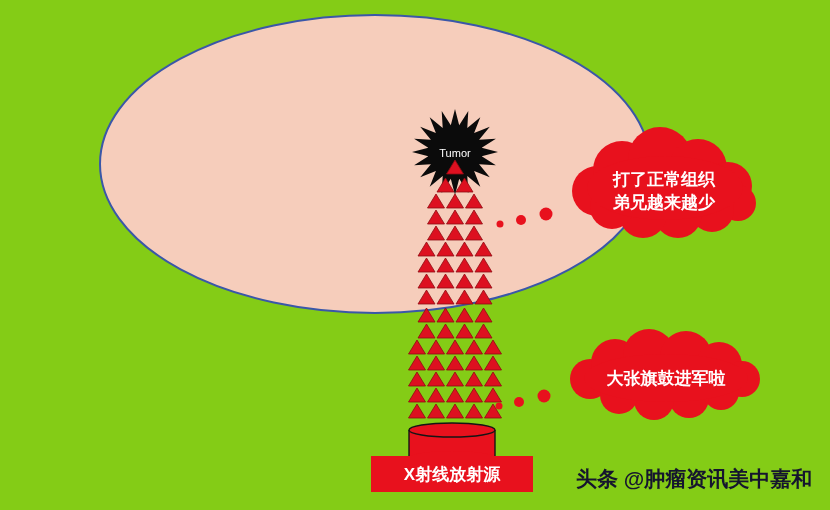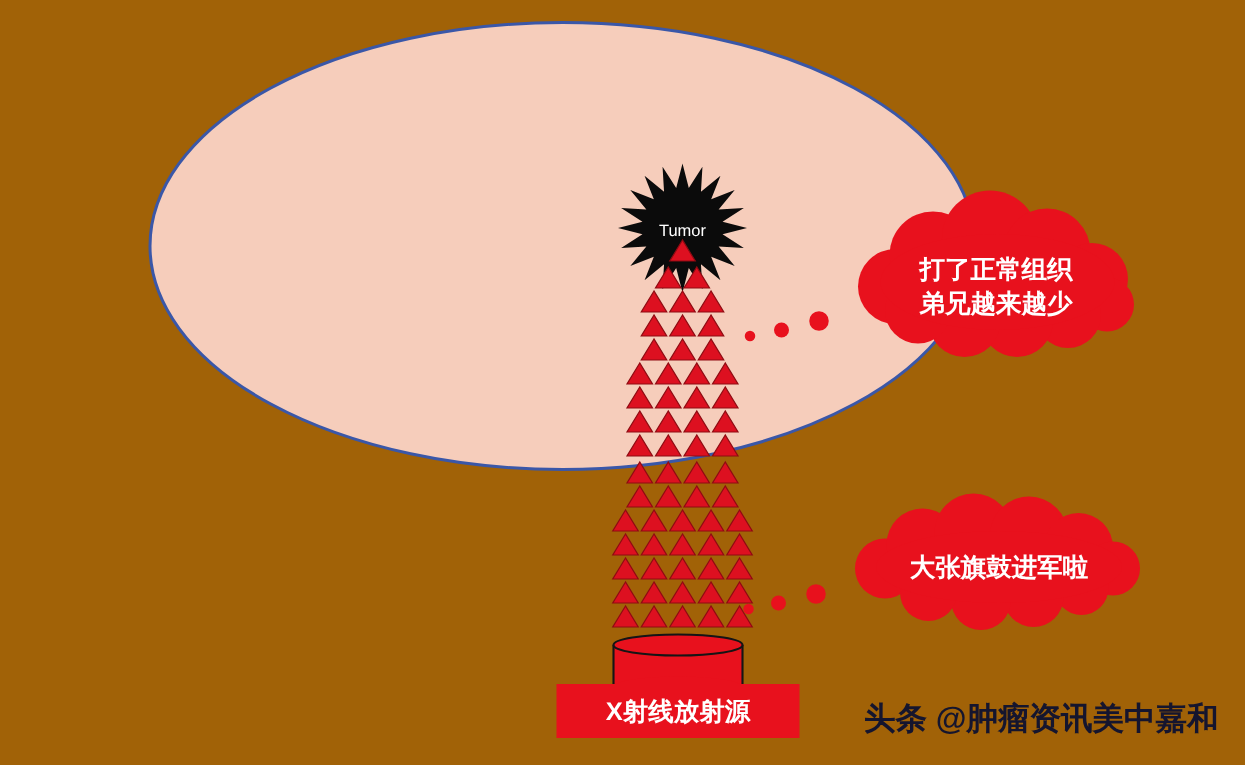--- a/index.html
+++ b/index.html
@@ -1,21 +1,21 @@
 <!DOCTYPE html>
 <html style="--body-fill: #f6cdbb; --body-border: #3a57a8; --red: #e8111d; --tri-fill: #dd1020; --tri-stroke: #8f0b12; --tumor-fill: #0b0b0b; --wm-color: #15152e;"><head>
 <meta charset="utf-8">
 <style>
   
   html, body { margin: 0; padding: 0; background: #ffffff; }
   .canvas {
     position: relative;
     width: 830px;
     height: 510px;
-    background: #a16207;
+    background: #84cc16;
     overflow: hidden;
     font-family: "Liberation Sans", sans-serif;
   }
   svg text { font-family: "Liberation Sans", sans-serif; }
 
   .body-ellipse { fill: var(--body-fill); stroke: var(--body-border); stroke-width: 2; }
   .tri { fill: var(--tri-fill); stroke: var(--tri-stroke); stroke-width: 0.8; }
   .cloud { fill: var(--red); }
   .bubble-text { fill: #ffffff; font-size: 17px; font-weight: bold; text-anchor: middle; }
   .tumor-star { fill: var(--tumor-fill); }

